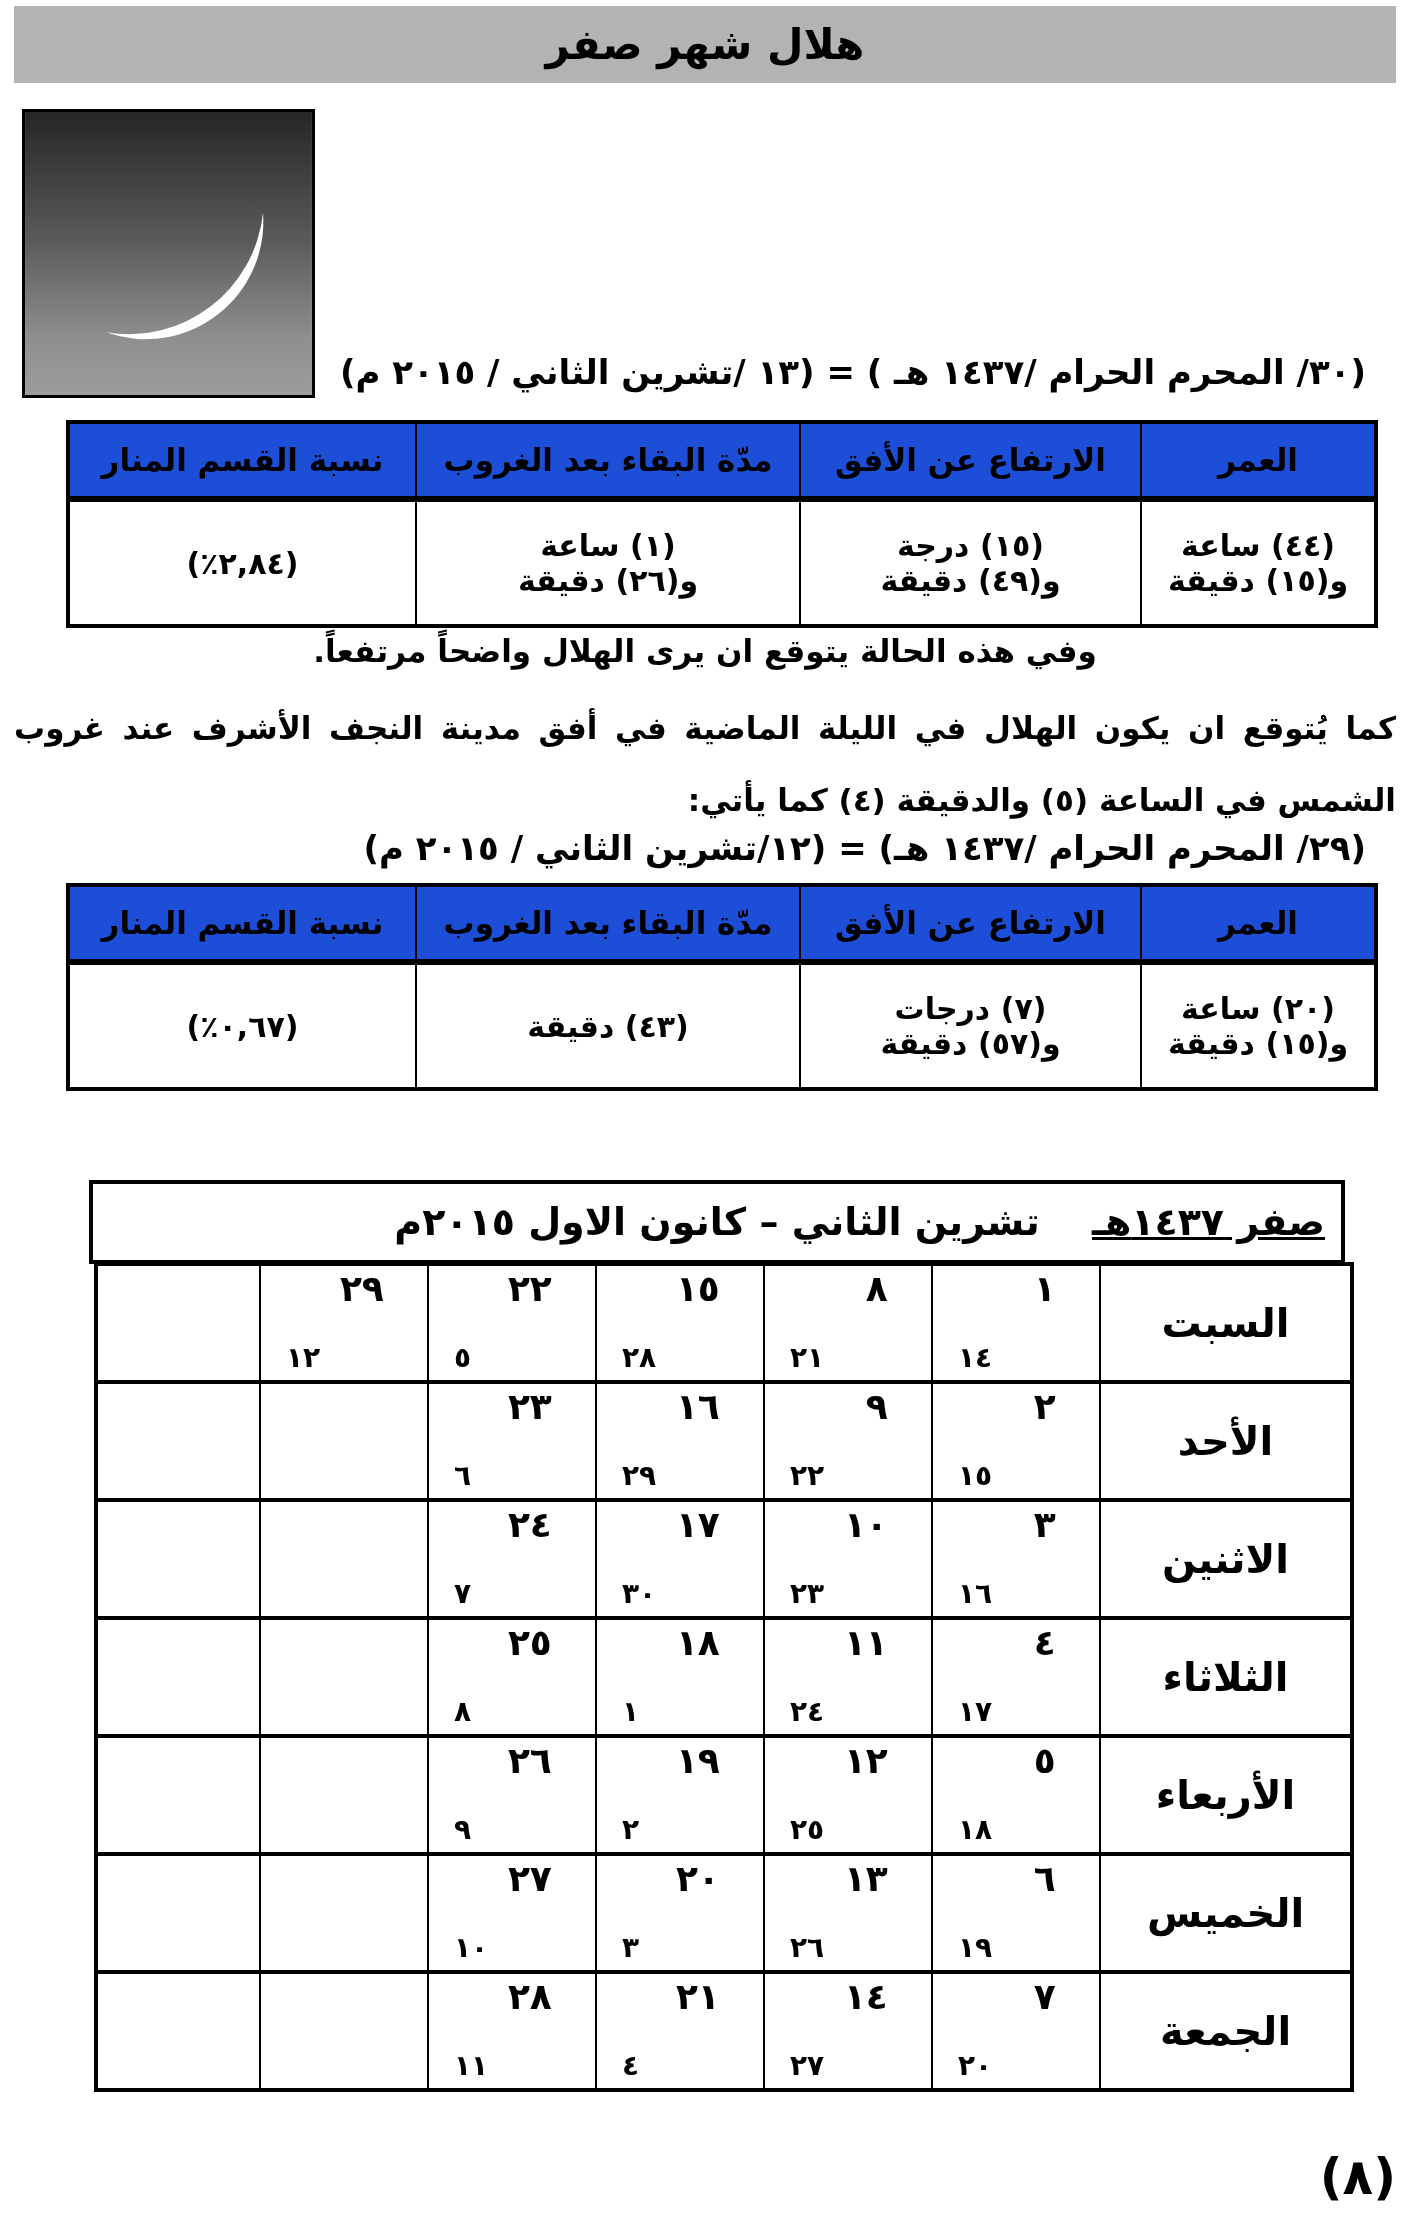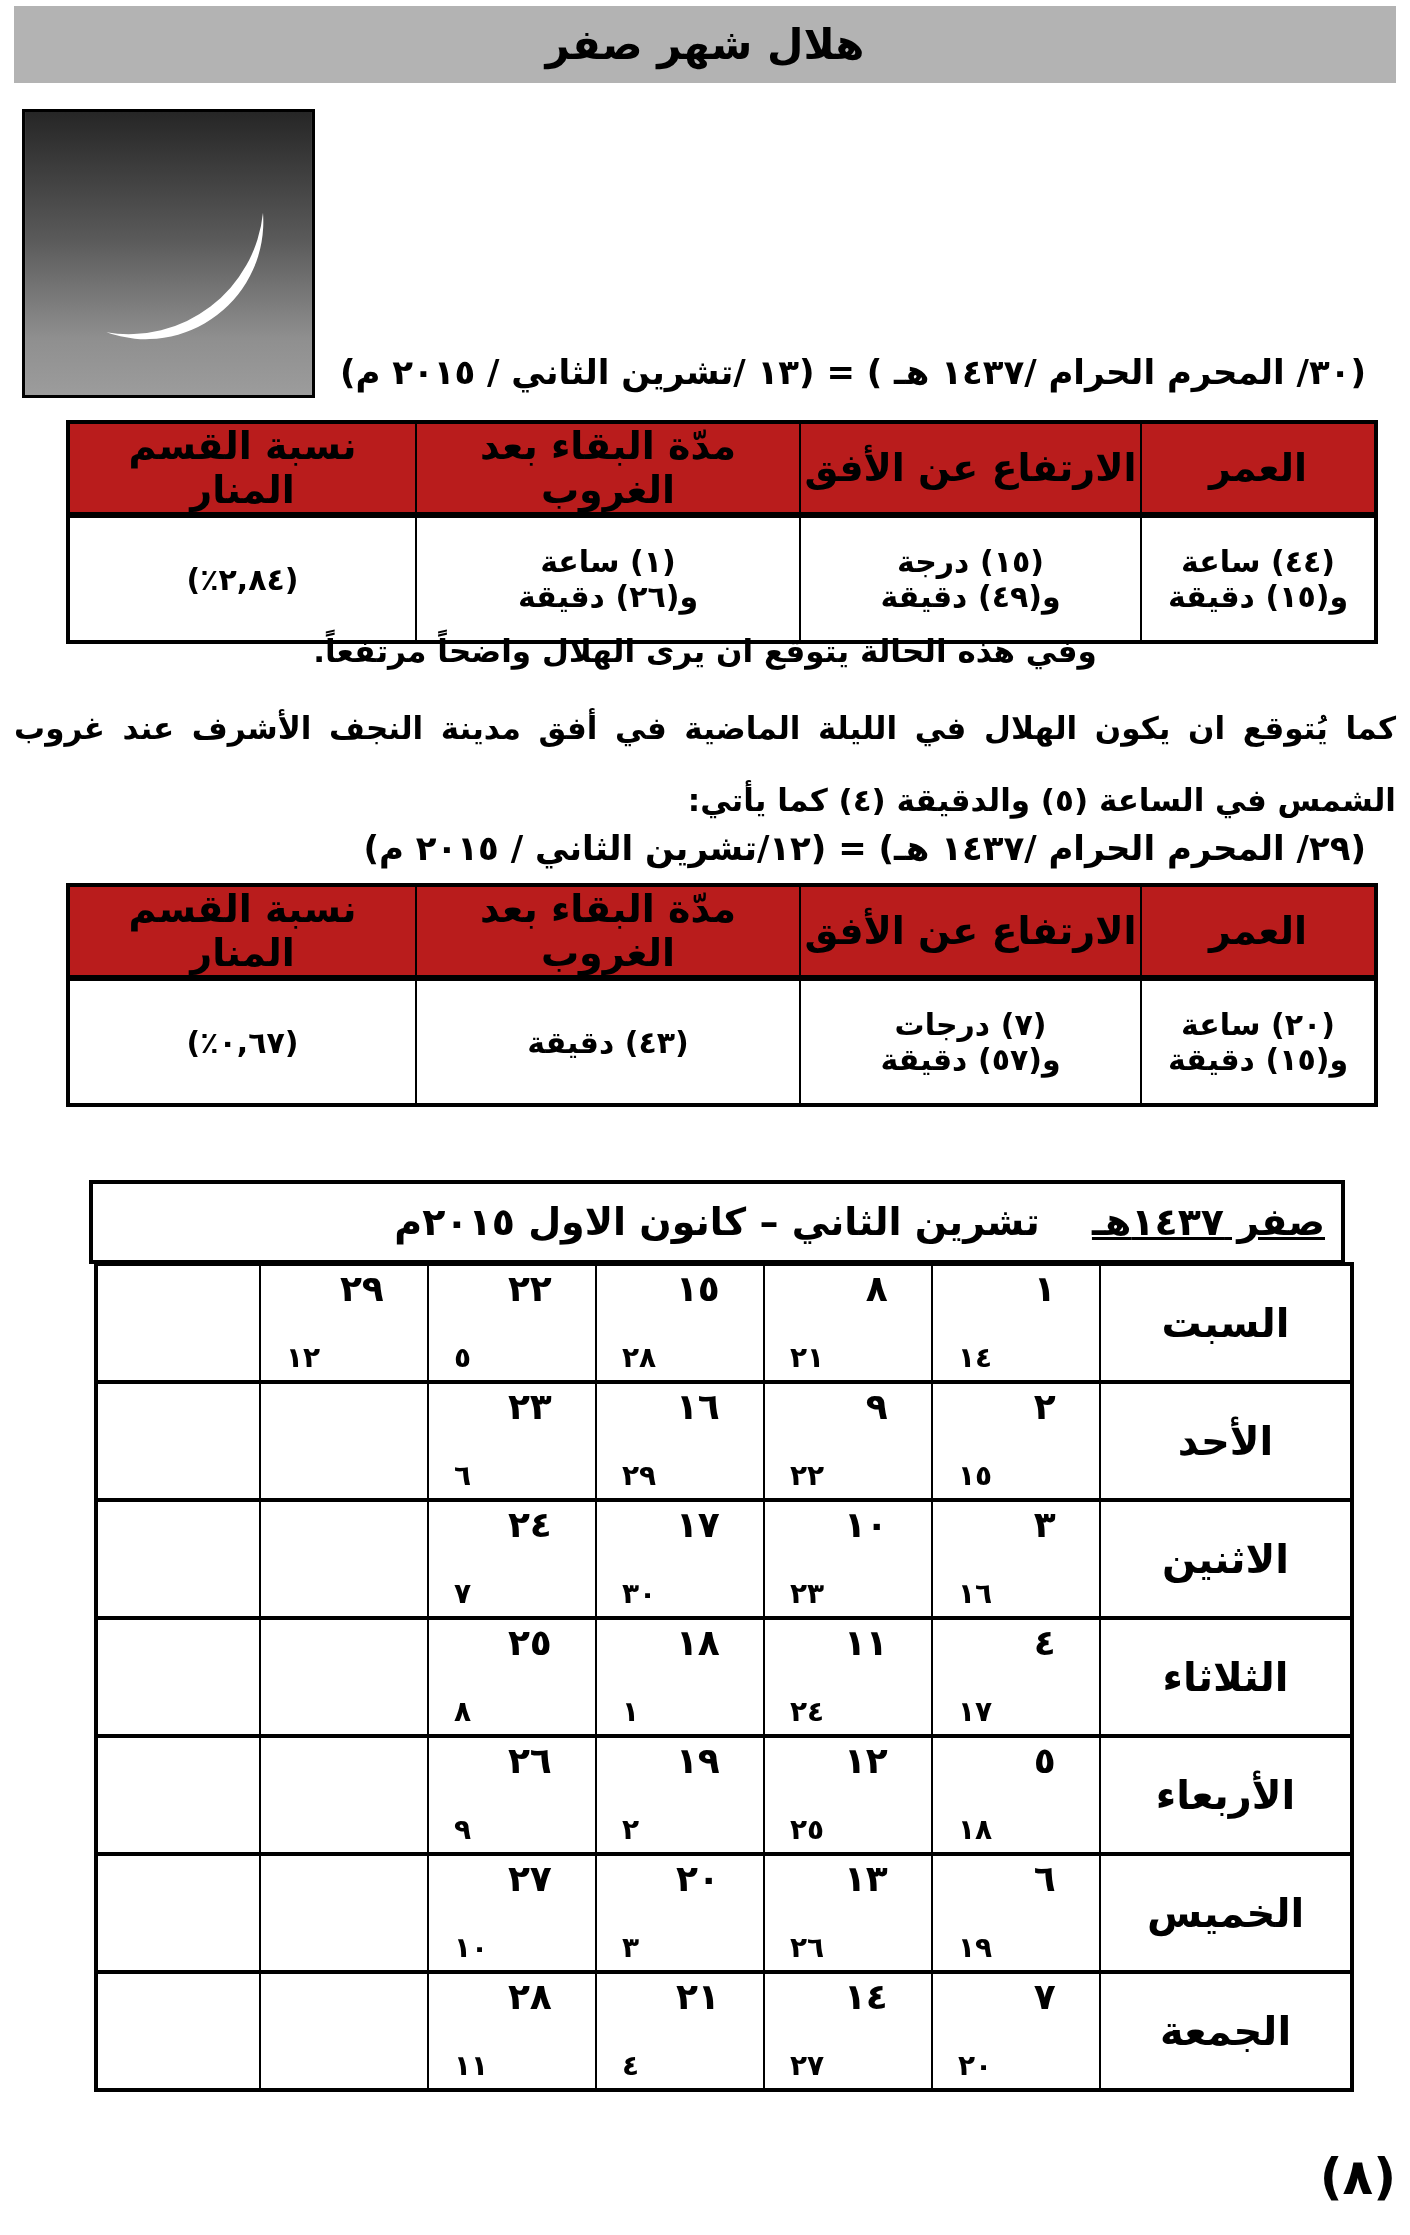--- a/index.html
+++ b/index.html
@@ -33,22 +33,22 @@
   #caption1{top:352px;text-align:right;}
   #caption2{top:828px;}
   
   table.obs{
     position:absolute;left:66px;width:1308px;border-collapse:collapse;
     table-layout:fixed;border:4px solid #000;
   }
   #obs-table-1{top:420px;}
   #obs-table-2{top:883px;}
   table.obs th{
-    background:#b91c1c;border:2px solid #000;border-top:4px solid #000;
-    border-bottom:6px solid #000;height:72px;font-size:38px;
+    background:#1d4ed8;border:2px solid #000;border-top:4px solid #000;
+    border-bottom:6px solid #000;height:72px;font-size:31px;
     text-align:center;vertical-align:middle;padding:0;
   }
   table.obs td{
     border:2px solid #000;border-bottom:4px solid #000;height:122px;
     font-size:30px;text-align:center;vertical-align:middle;padding:0;
   }
   table.obs td .l1{display:block;}
   table.obs td .l2{display:block;}
   
   .note{position:absolute;left:0;width:1410px;text-align:center;font-size:31px;}

